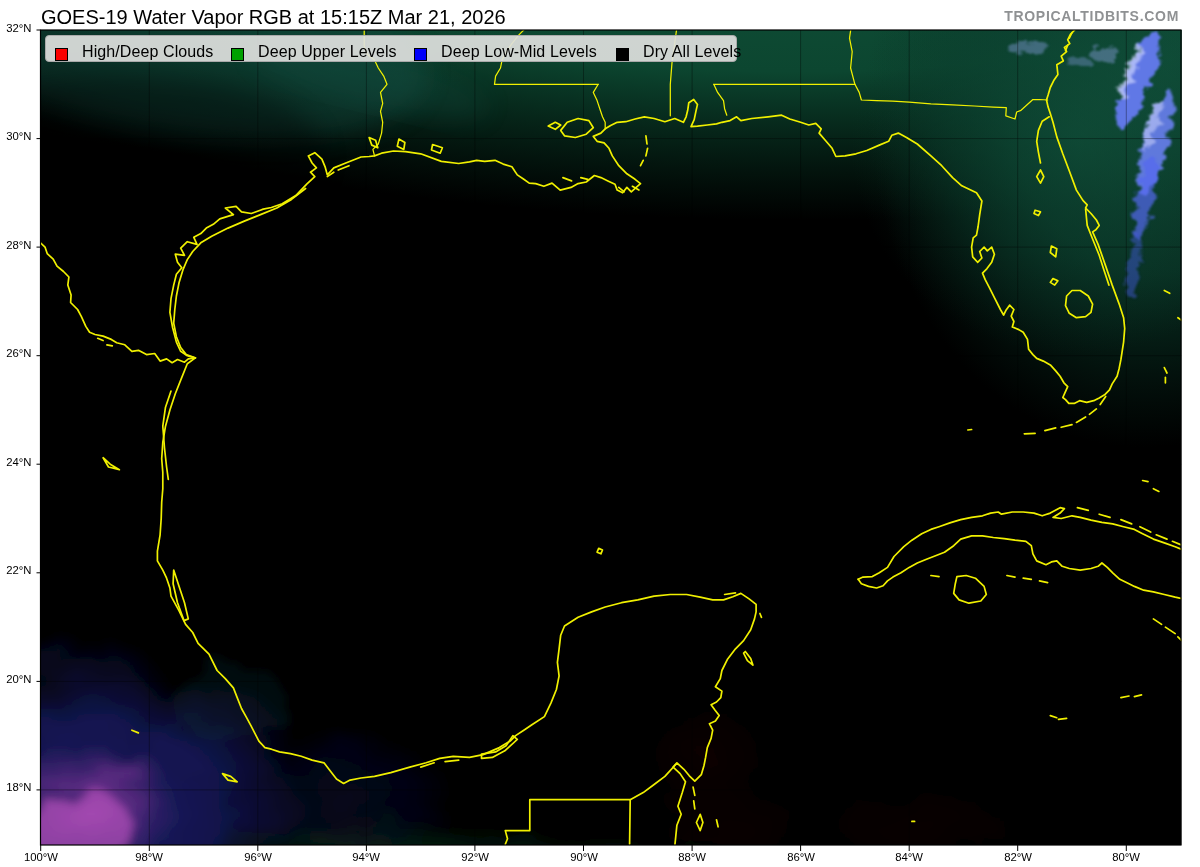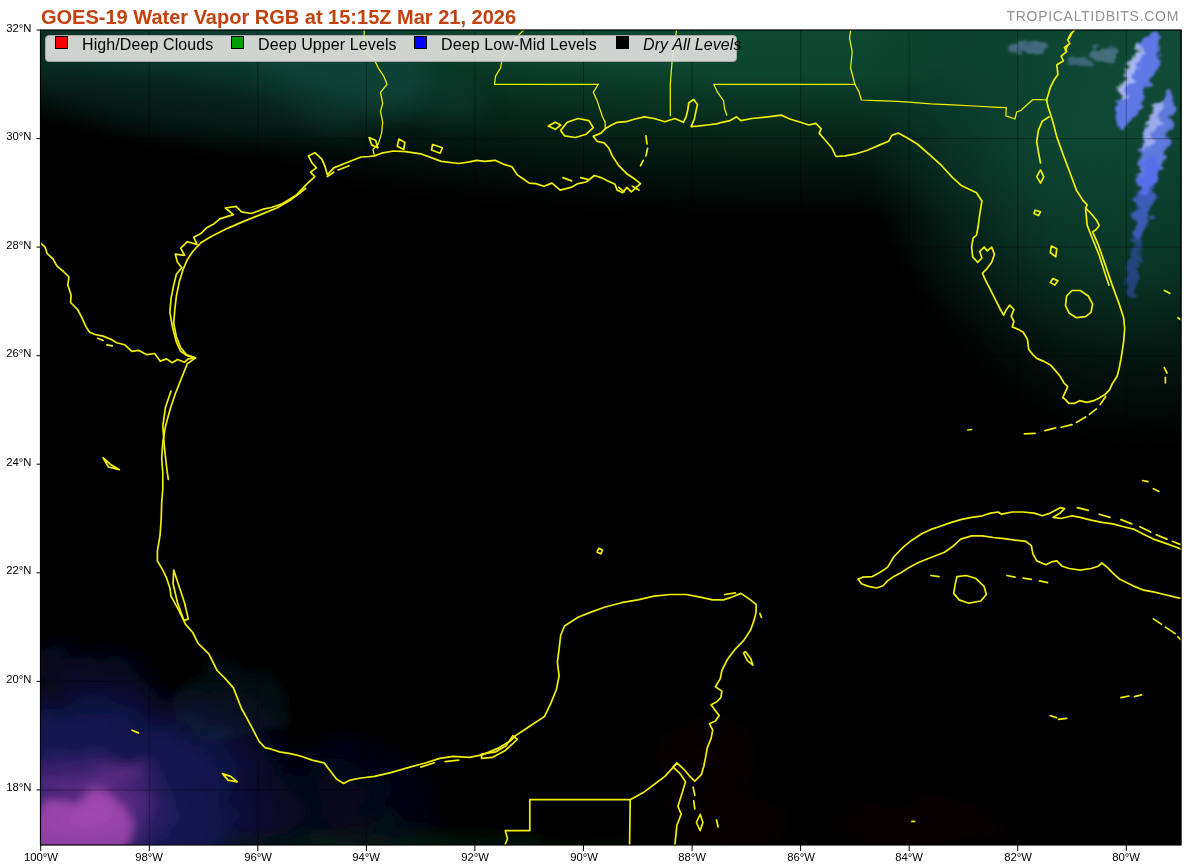--- a/index.html
+++ b/index.html
@@ -1,20 +1,20 @@
 <!DOCTYPE html>
 <html><head><meta charset="utf-8"><style>
 html,body{margin:0;padding:0;width:1200px;height:867px;background:#fff;overflow:hidden;
 font-family:"Liberation Sans",sans-serif;}
-#title{position:absolute;left:41px;top:6px;font-size:20px;font-weight:bold;color:#c2410c;text-align:center;}
-#brand{position:absolute;right:21px;top:8px;font-size:14px;font-weight:normal;color:#8f9193;letter-spacing:0.7px;}
+#title{position:absolute;left:41px;top:6px;font-size:20px;font-weight:normal;color:#000000;text-align:center;}
+#brand{position:absolute;right:21px;top:8px;font-size:14px;font-weight:bold;color:#8f9193;letter-spacing:0.7px;}
 #legend{position:absolute;left:45px;top:35px;width:690px;height:25px;background:rgba(224,225,222,0.92);
-border:1px solid #aaa;border-radius:4px;display:flex;align-items:flex-start;font-size:16px;color:#000;letter-spacing:0.1px;}
+border:1px solid #aaa;border-radius:4px;display:flex;align-items:flex-end;font-size:16px;color:#000;letter-spacing:0.1px;}
 .sq{width:11px;height:11px;border:1px solid #000;margin-right:14px;flex:none;}
-#legend span.lb{display:inline-block;margin-right:29px;flex:none;white-space:nowrap;overflow:visible;} #legend span.lb:last-child{margin-right:0;font-style:italic;}
+#legend span.lb{display:inline-block;margin-right:29px;flex:none;white-space:nowrap;overflow:visible;} #legend span.lb:last-child{margin-right:0;}
 .ax{font-size:11.3px;fill:#000;font-family:"Liberation Sans",sans-serif;}
 </style></head>
 <body>
 <svg width="1200" height="867" style="position:absolute;left:0;top:0">
 <defs>
 <clipPath id="mapclip">
         <rect x="0" y="0" width="1141" height="815"></rect>
       </clipPath>
 <radialGradient id="g1" cx="50%" cy="50%" r="50%">
 <stop offset="0%" stop-color="rgb(18,84,60)"></stop>

